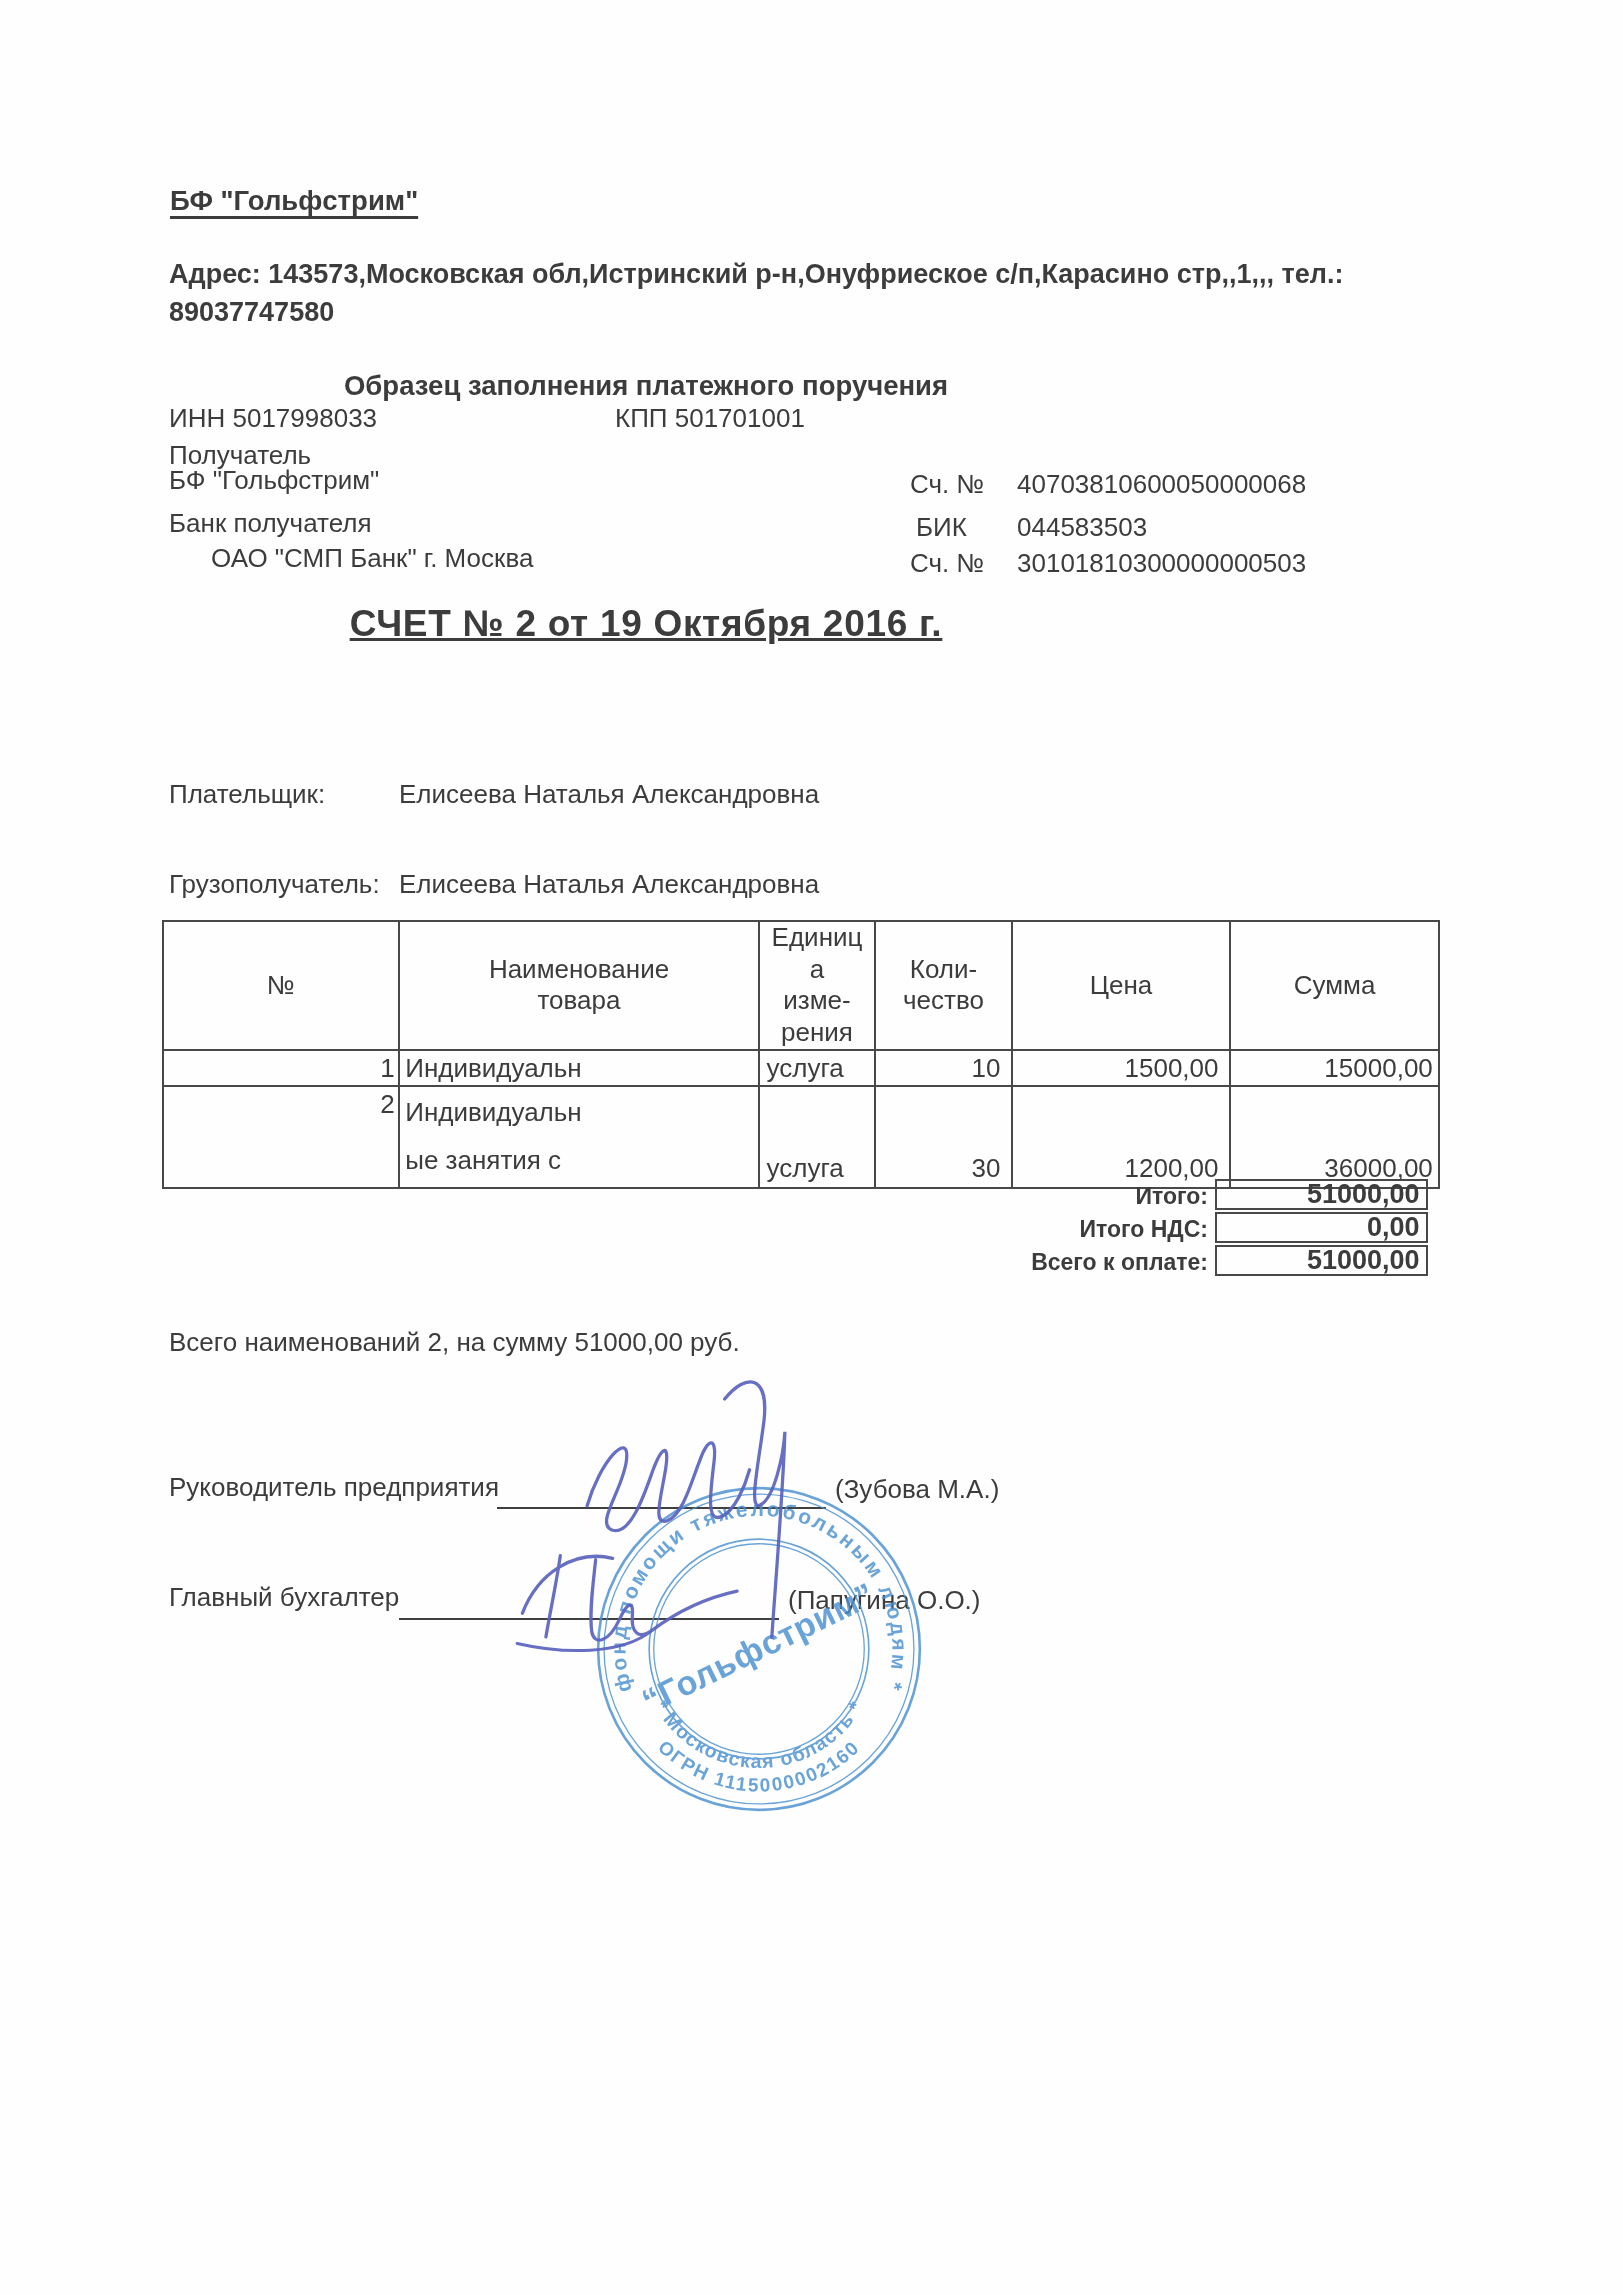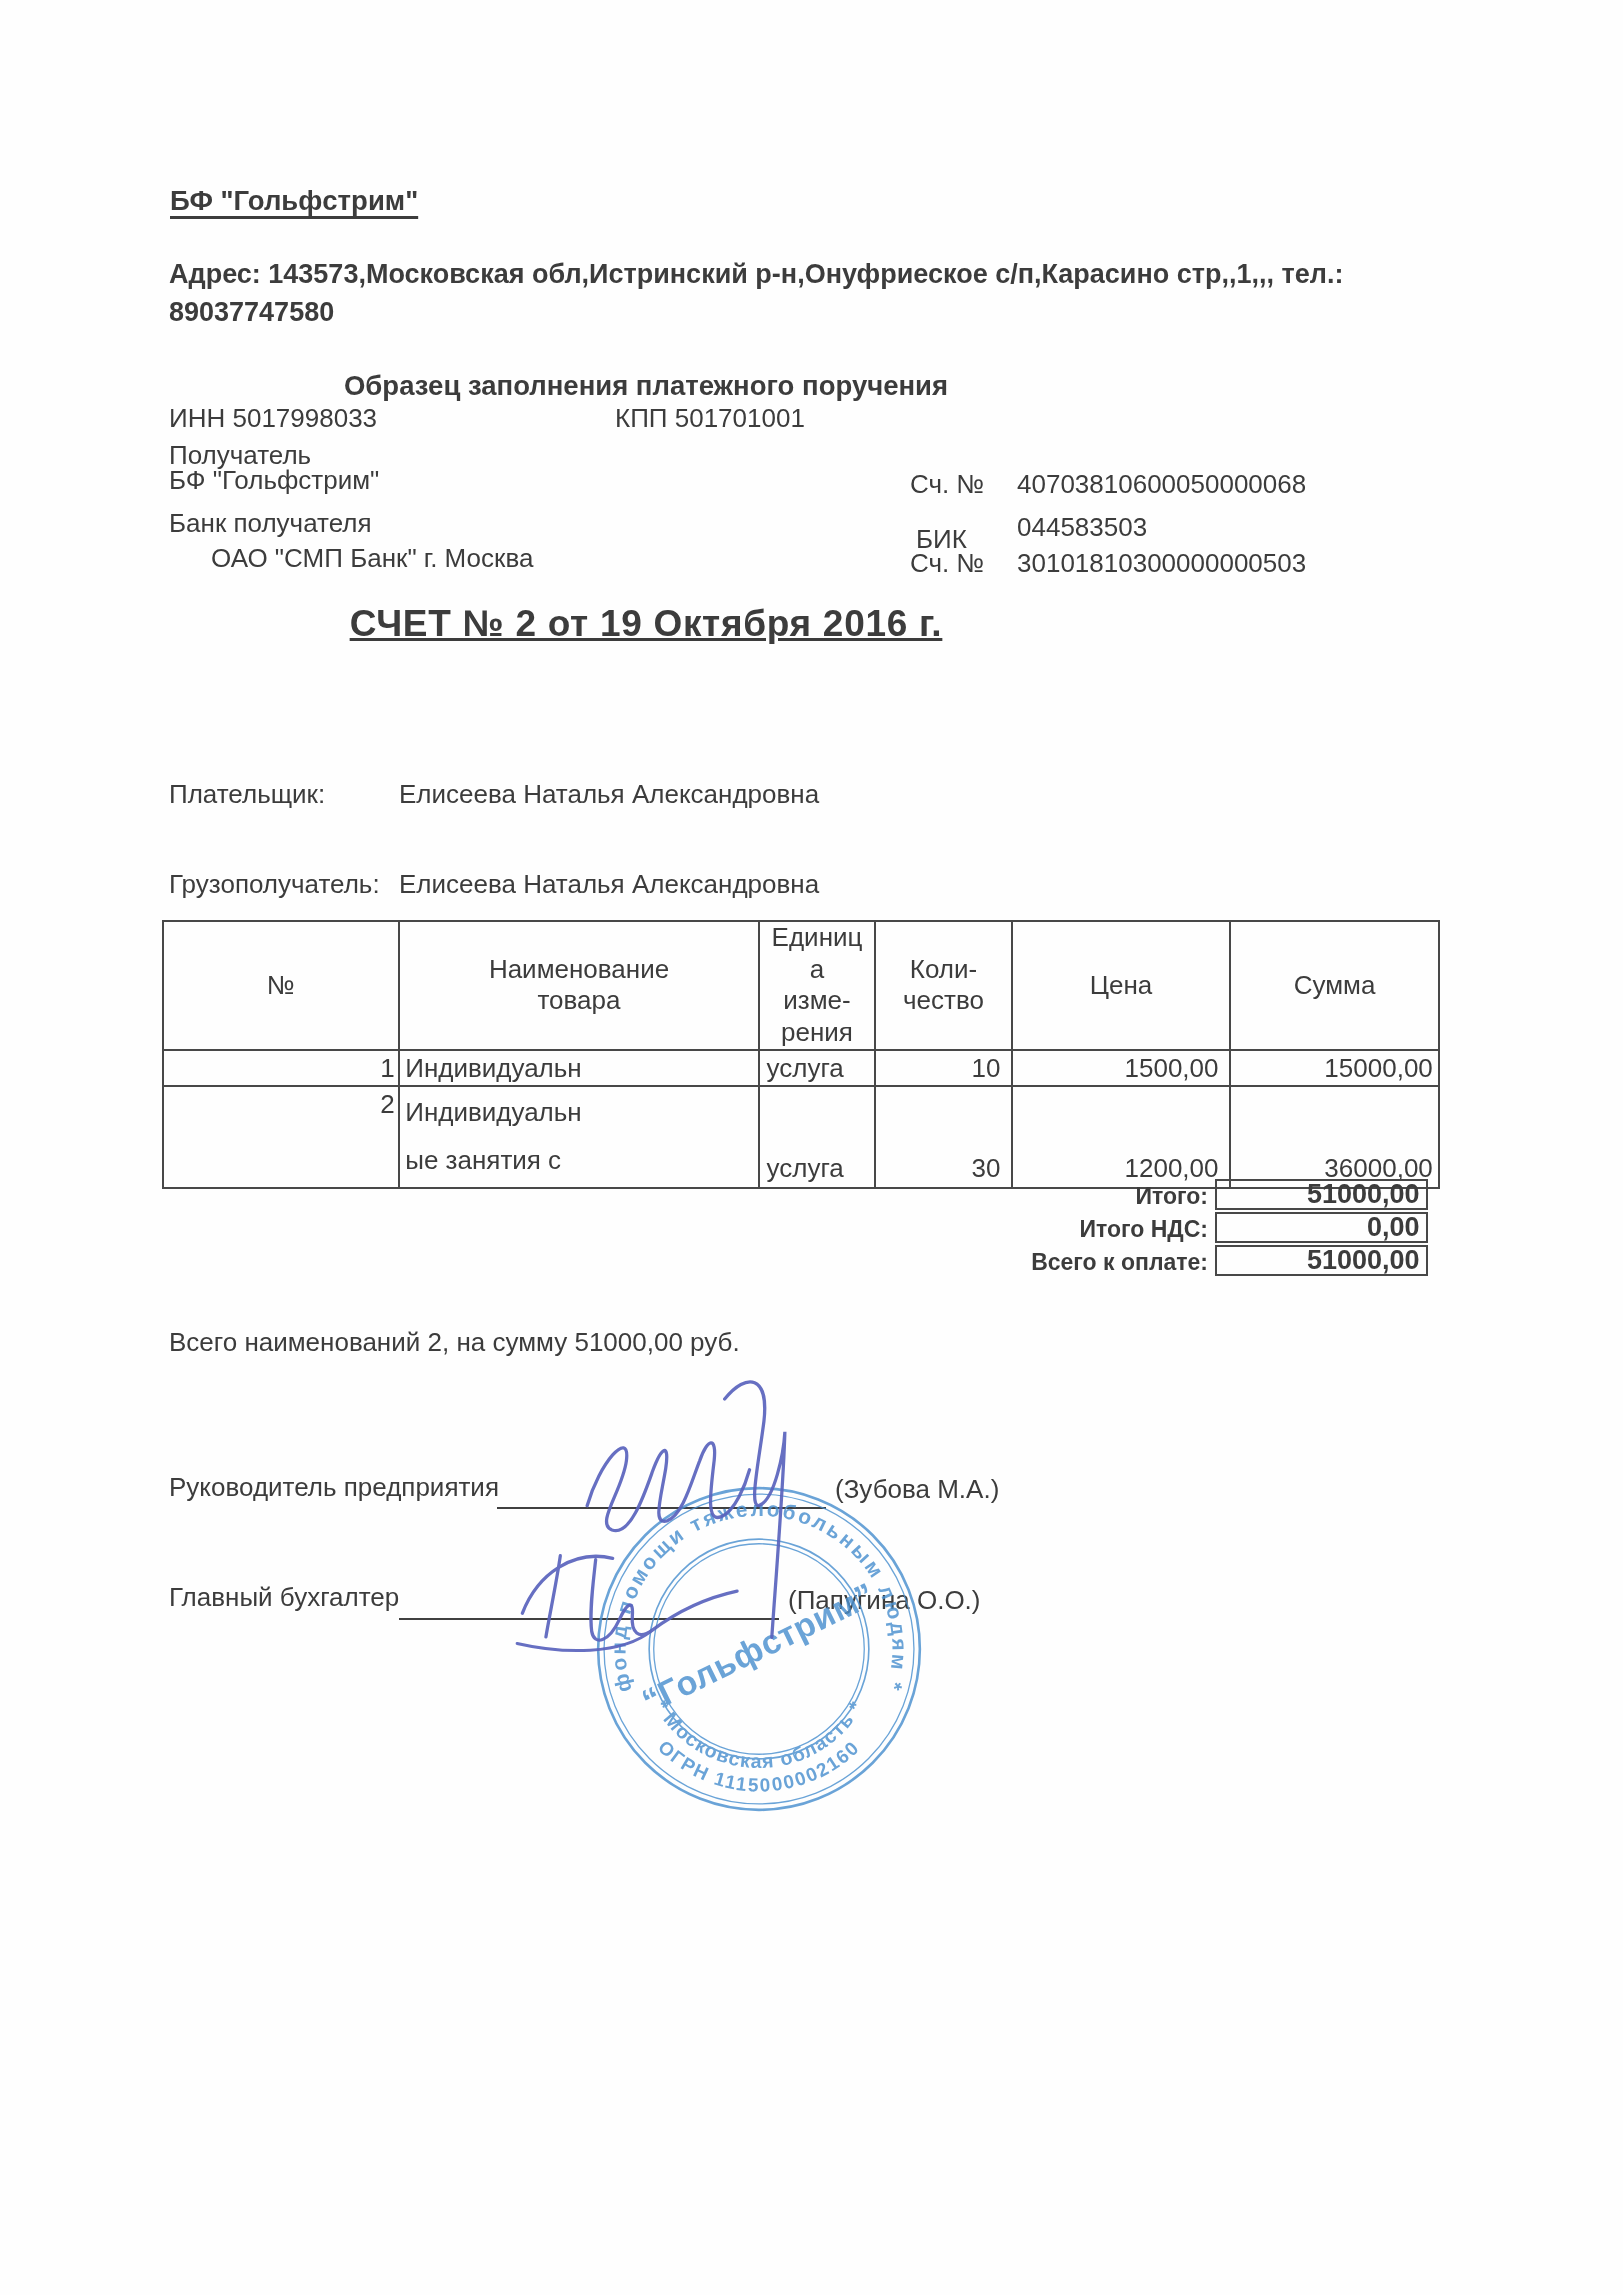--- a/index.html
+++ b/index.html
@@ -62,21 +62,21 @@
   <div class="abs" style="left:169px; top:402px;">ИНН 5017998033</div>
   <div class="abs" style="left:615px; top:402px;">КПП 501701001</div>
 
   <div class="abs" style="left:169px; top:433px;margin-top:6px;">Получатель</div>
 
   <div class="abs" style="left:169px; top:464px;">БФ "Гольфстрим"</div>
   <div class="abs" style="left:910px; top:468px;">Сч. №</div>
   <div class="abs" style="left:1017px; top:468px;">40703810600050000068</div>
 
   <div class="abs" style="left:169px; top:507px;">Банк получателя</div>
-  <div class="abs" style="left:916px; top:523px;">БИК</div>
+  <div class="abs" style="left:916px; top:511px;">БИК</div>
   <div class="abs" style="left:1017px; top:511px;">044583503</div>
 
   <div class="abs" style="left:211px; top:542px;">ОАО "СМП Банк" г. Москва</div>
   <div class="abs" style="left:910px; top:547px;">Сч. №</div>
   <div class="abs" style="left:1017px; top:547px;">30101810300000000503</div>
 
   <div class="centerline doc-title" style="top:601px;text-decoration:underline;">СЧЕТ № 2 от 19 Октября 2016 г.</div>
 
   <div class="abs" style="left:169px; top:778px;">Плательщик:</div>
   <div class="abs" style="left:399px; top:778px;">Елисеева Наталья Александровна</div>

